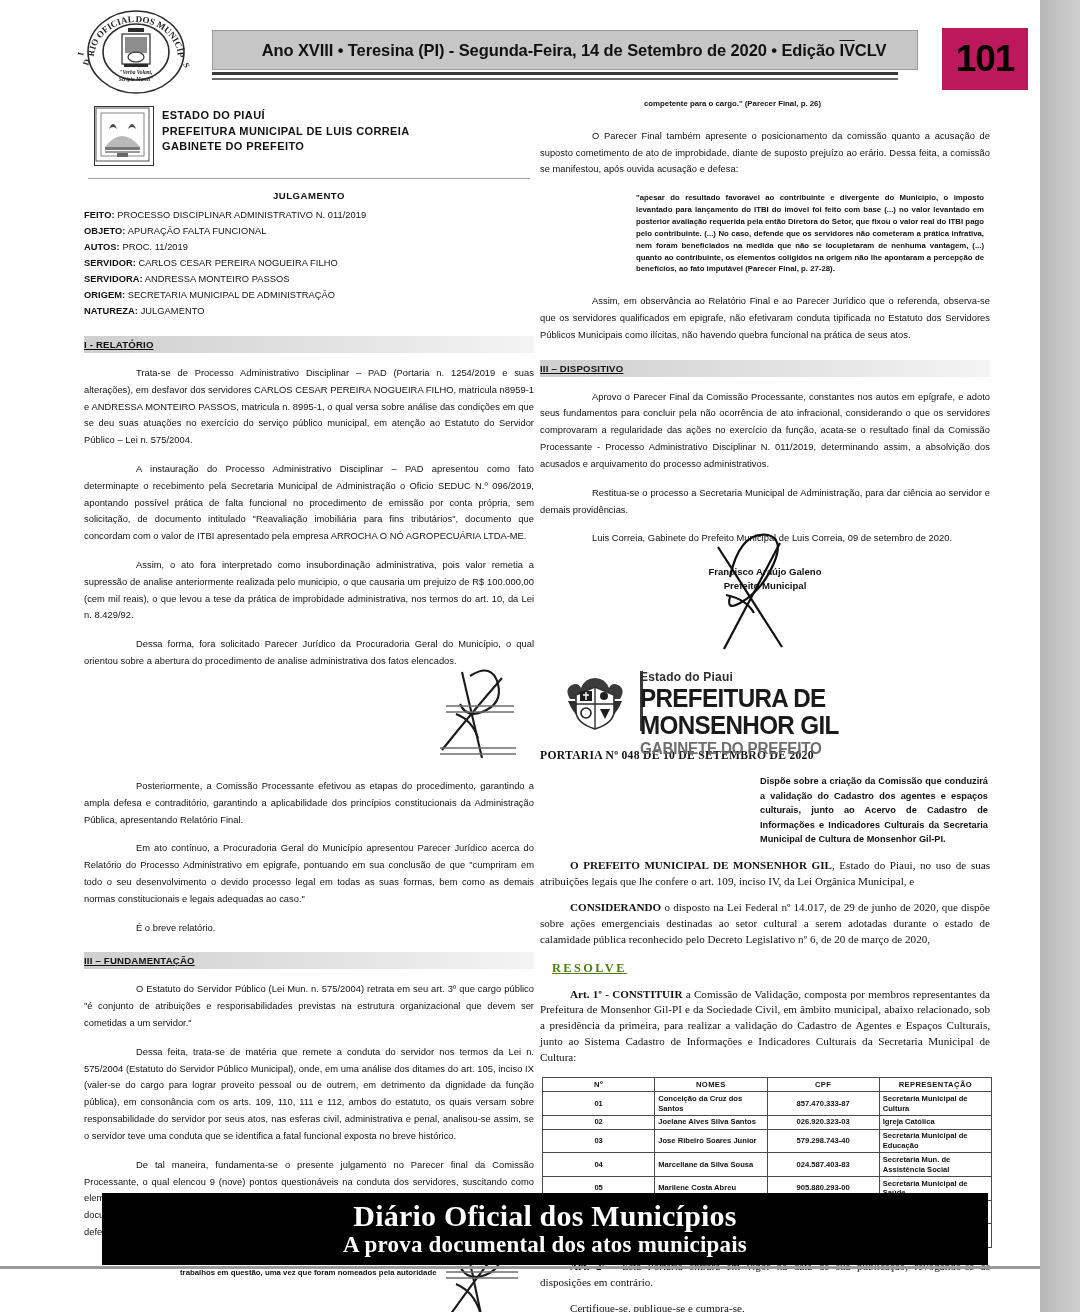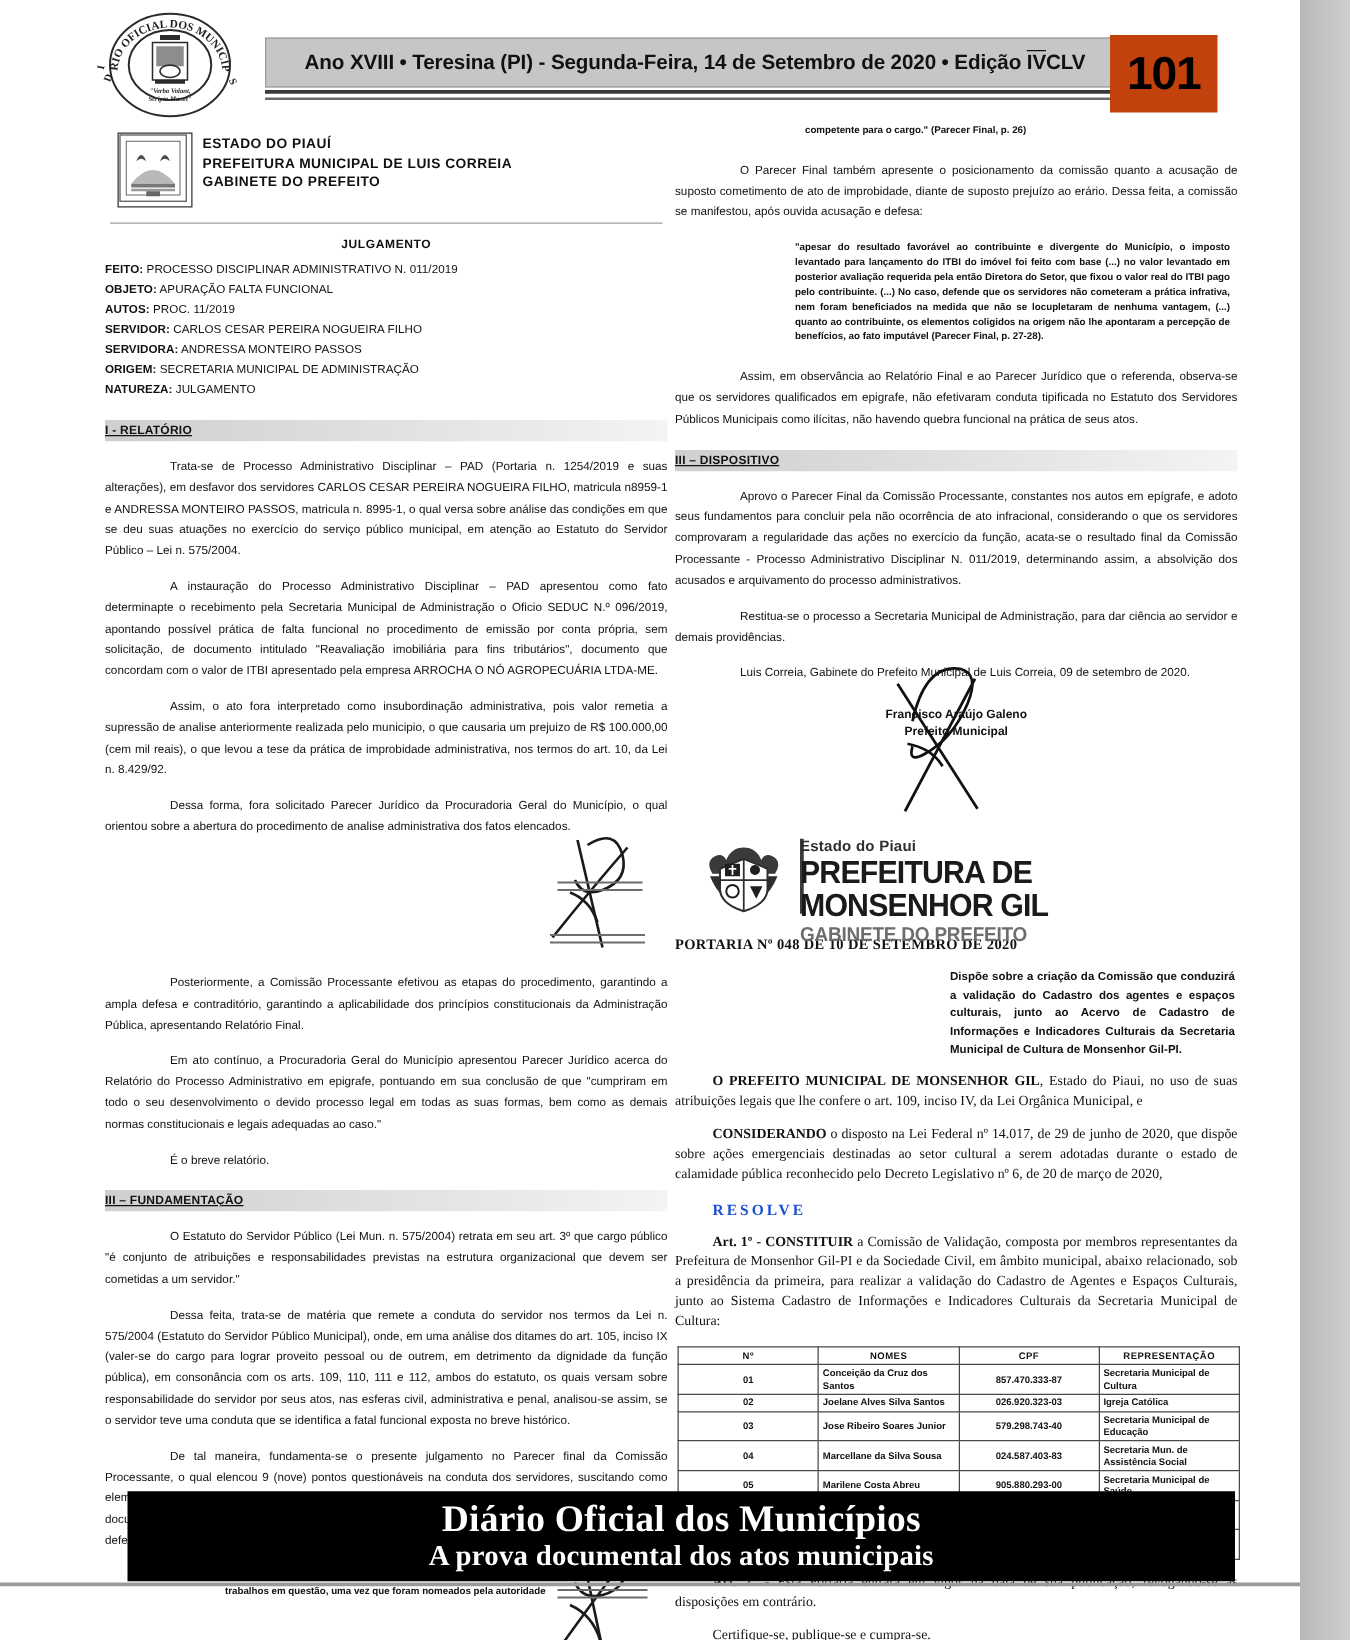--- a/index.html
+++ b/index.html
@@ -18,32 +18,32 @@
     background:linear-gradient(to right,#b8b8b8,#cfcfcf);
   }
 
   
   .masthead{position:absolute;left:0;top:0;width:1040px;height:96px;}
   .seal{position:absolute;left:66px;top:8px;width:140px;height:88px;}
   .seal svg{display:block;}
   .head-bar{
     position:absolute;left:212px;top:30px;width:686px;height:38px;
     background:#c6c6c6;border:1px solid #9a9a9a;
-    display:flex;align-items:center;justify-content:center;
+    display:flex;align-items:center;justify-content:center;padding-left:18px;
   }
   .head-bar-text{
     font-size:16.5px;font-weight:bold;color:#111;letter-spacing:-0.1px;
     white-space:nowrap;
   }
   .head-bar-text .ovl{text-decoration:overline;}
   .head-rule1{position:absolute;left:212px;top:72px;width:686px;height:3px;background:#3a3a3a;}
   .head-rule2{position:absolute;left:212px;top:78px;width:686px;height:2px;background:#6a6a6a;}
   .page-num{
-    position:absolute;left:888px;top:28px;width:86px;height:62px;
-    background:#c2410c;display:flex;align-items:center;justify-content:center;
+    position:absolute;left:942px;top:28px;width:86px;height:62px;
+    background:#be185d;display:flex;align-items:center;justify-content:center;
   }
   .page-num span{font-size:37px;font-weight:bold;color:#000;letter-spacing:-1px;}
 
   
   .col{position:absolute;top:96px;width:450px;}
   .col-left{left:84px;}
   .col-right{left:540px;}
 
   
   .doc-head{position:relative;height:72px;margin-top:4px;}
@@ -103,22 +103,22 @@
   .ementa{
     width:228px;margin-left:220px;font-size:9.2px;font-weight:bold;color:#111;
     line-height:1.58;text-align:justify;letter-spacing:0.02px;
   }
   p.sbody{
     font-family:"Liberation Serif", serif;font-size:11.1px;color:#111;
     line-height:1.42;text-align:justify;margin:11px 0 0 0;text-indent:30px;
   }
   p.sbody.noind{text-indent:0;}
   .resolve{
-    font-family:"Liberation Serif", serif;font-size:12.4px;font-weight:bold;color:#1d4ed8;
-    letter-spacing:2.4px;margin:13px 0 0 30px;
+    font-family:"Liberation Serif", serif;font-size:12.4px;font-weight:bold;color:#4d7c0f;
+    text-decoration:underline;letter-spacing:2.4px;margin:13px 0 0 12px;
   }
 
   table.members{
     border-collapse:collapse;width:450px;margin:12px 0 0 2px;
     table-layout:fixed;
   }
   table.members th, table.members td{
     border:1px solid #4a4a4a;font-size:7.6px;color:#111;font-weight:bold;
     padding:1.6px 3px;line-height:1.28;
   }

